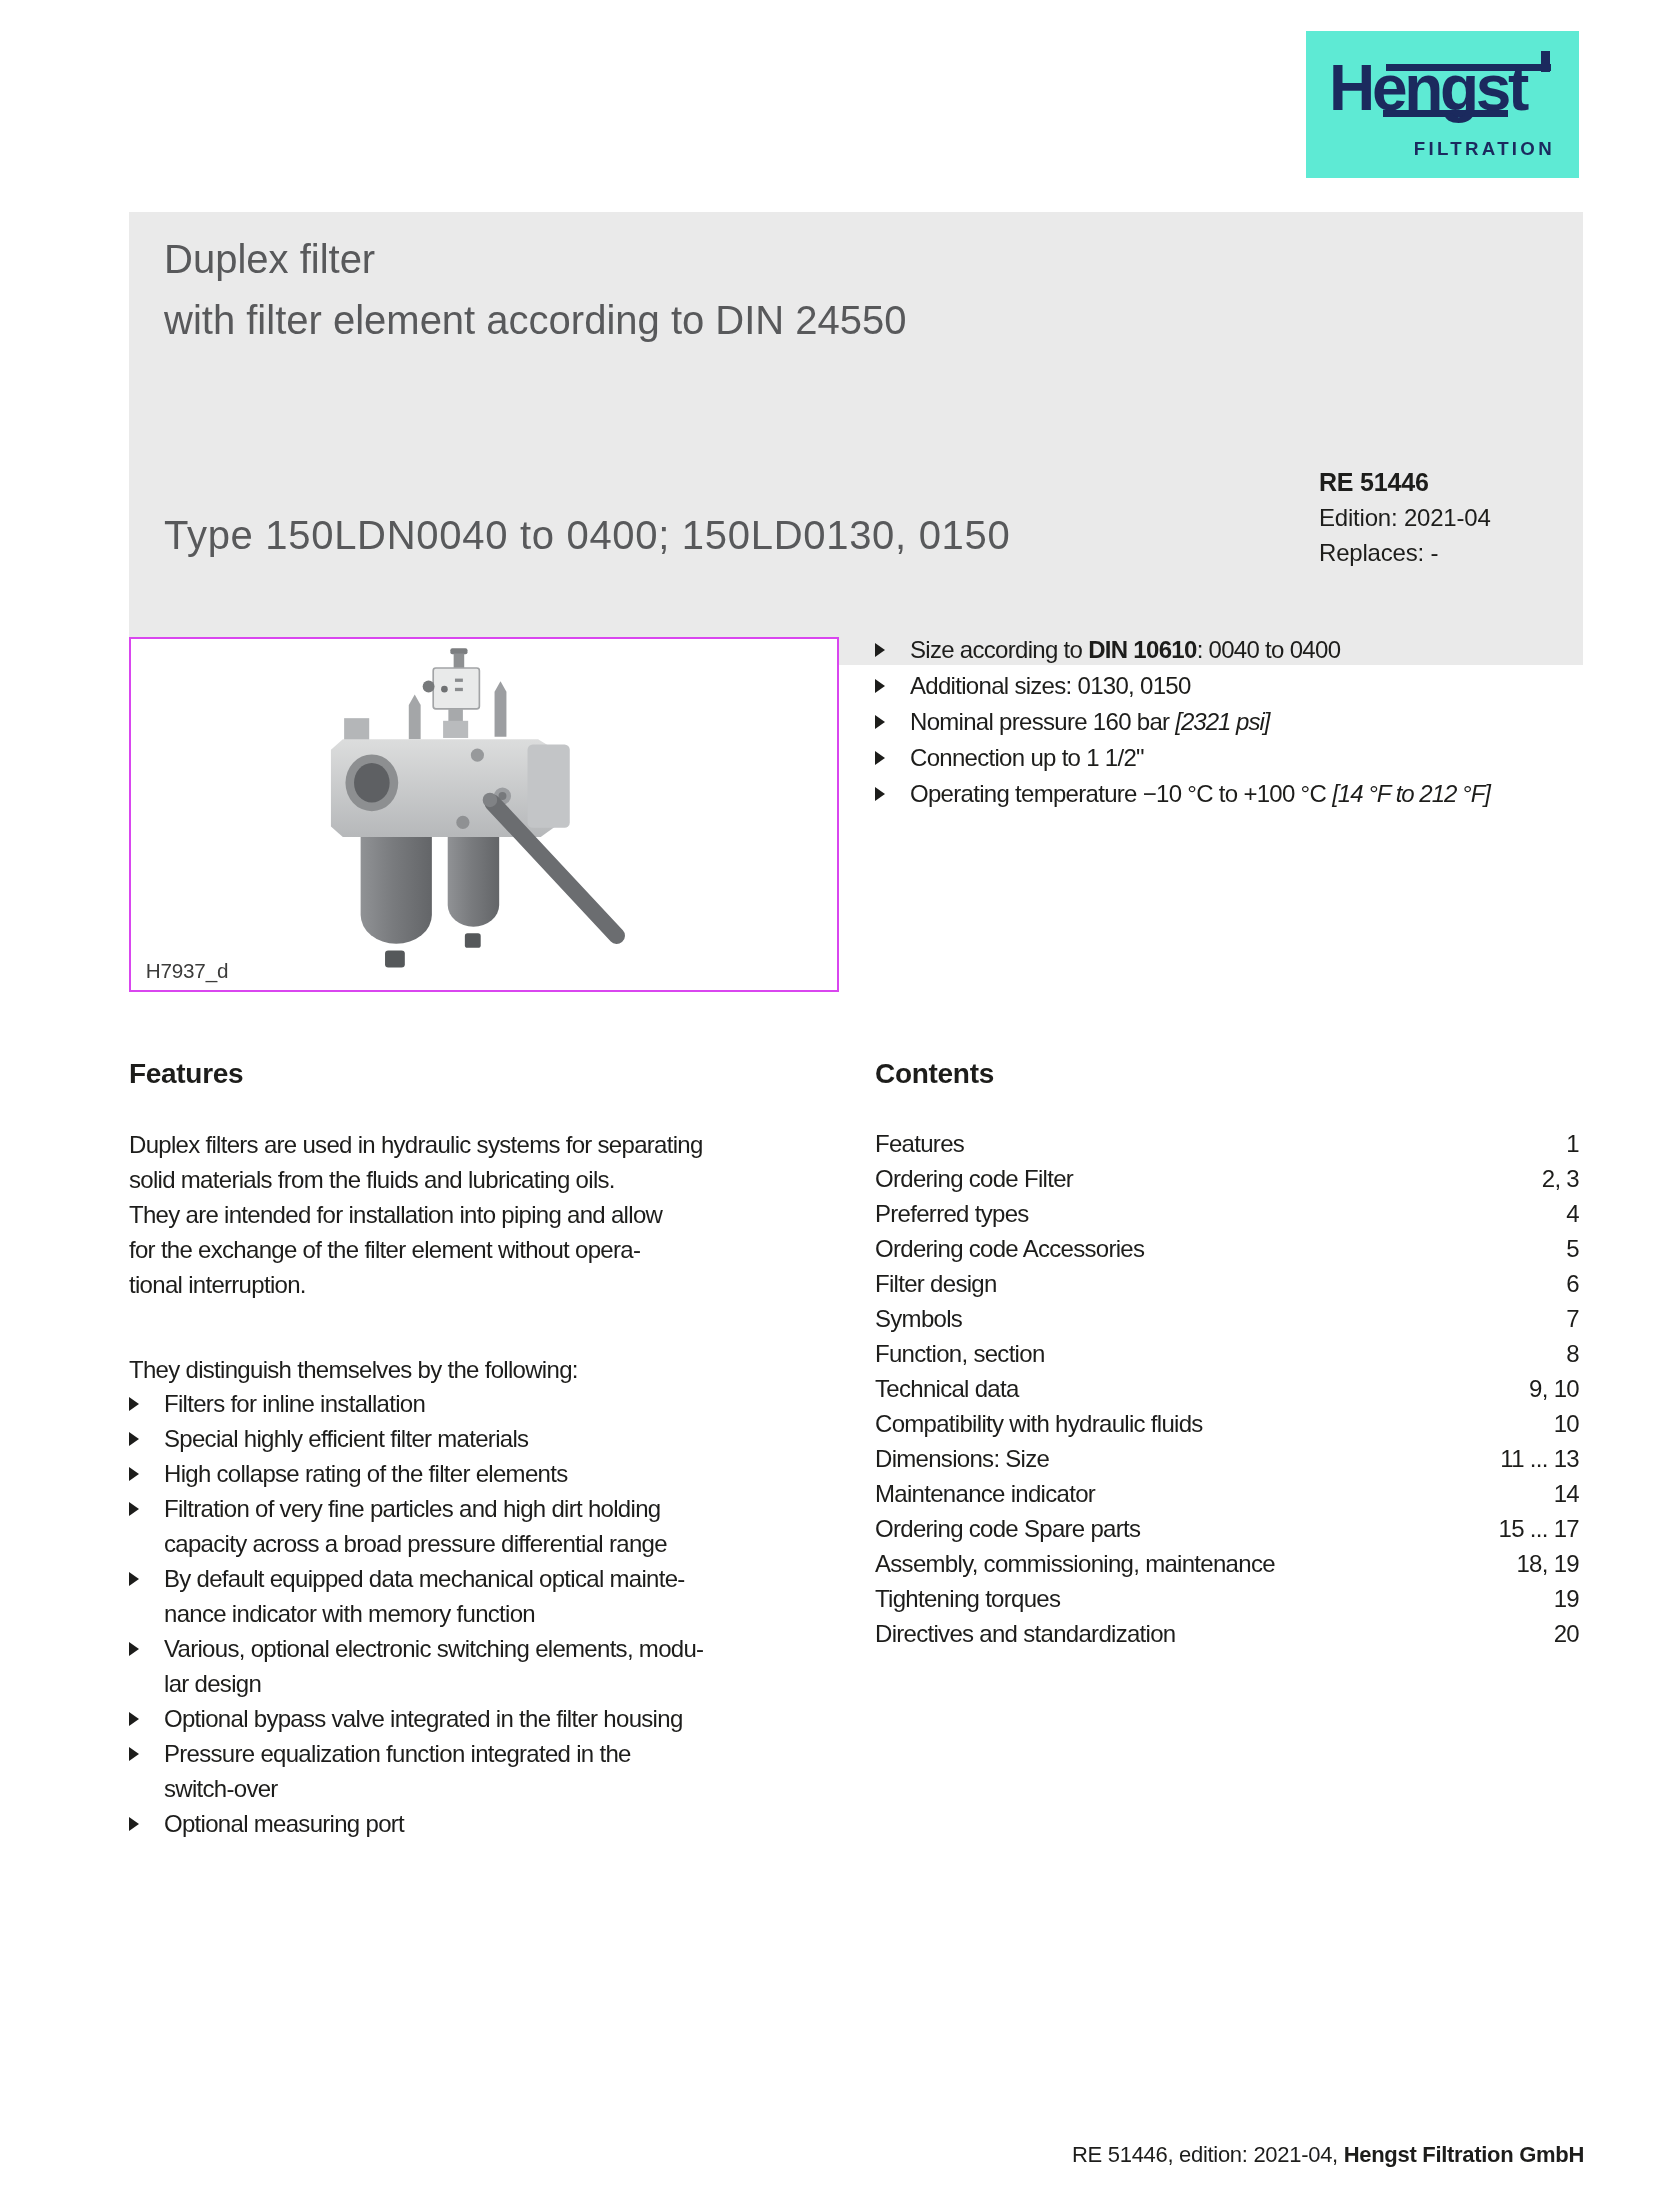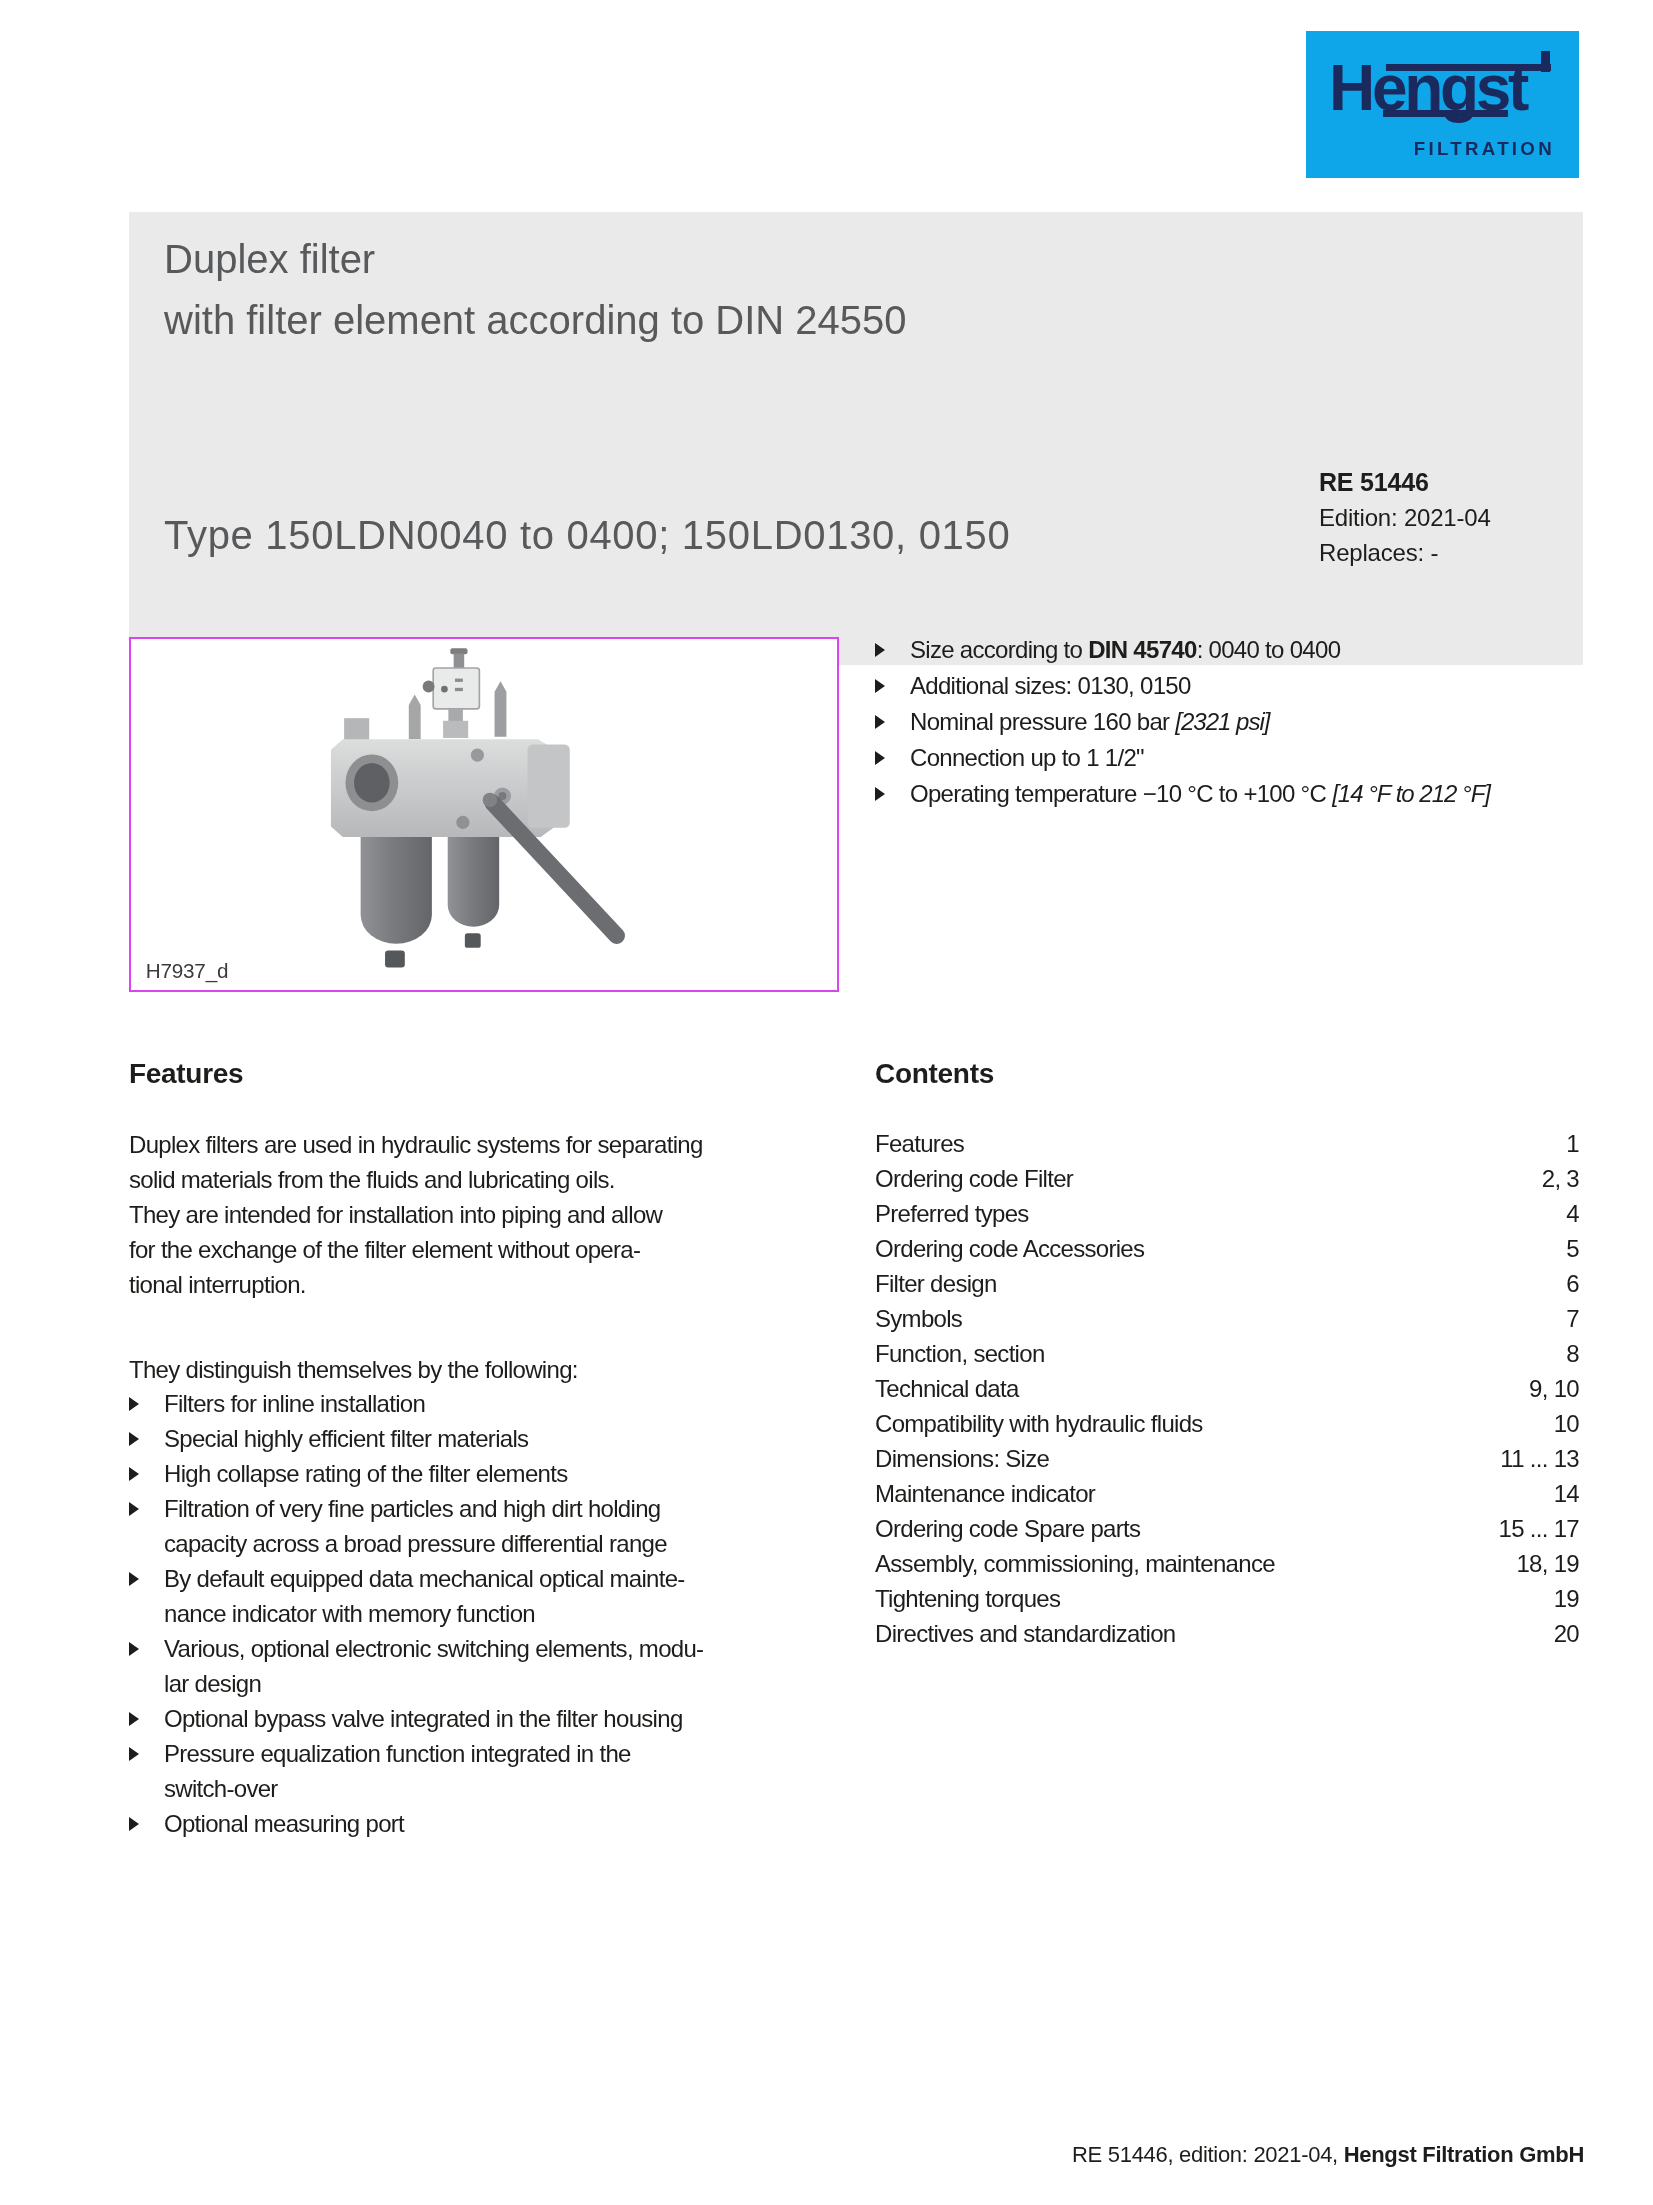--- a/index.html
+++ b/index.html
@@ -1,20 +1,20 @@
 <!DOCTYPE html>
 <html style="font-size:10.7px"><head>
 <meta charset="utf-8">
 <style>
   html,body{margin:0;padding:0;background:#ffffff;}
   .page{position:relative;width:1654px;height:2205px;background:#ffffff;overflow:hidden;
         font-family:"Liberation Sans",sans-serif;color:#1d1d1b;}
 
   
-  .logo{position:absolute;left:1306px;top:31px;width:273px;height:147px;background:#0ea5e9;}
+  .logo{position:absolute;left:1306px;top:31px;width:273px;height:147px;background:#5eead4;}
   .logo-brand{position:absolute;left:23px;top:25px;font-size:64px;line-height:1;font-weight:bold;
               letter-spacing:-3.3px;color:#1B2A5E;}
   .logo-bar-top{position:absolute;left:80px;top:33px;width:165px;height:7.3px;background:#1B2A5E;}
   .logo-bar-tee{position:absolute;left:235px;top:20px;width:8.7px;height:20.7px;background:#1B2A5E;}
   .logo-bar-bottom{position:absolute;left:77px;top:79px;width:125px;height:7.3px;background:#1B2A5E;}
   .logo-tagline{position:absolute;right:24px;top:107px;font-size:18.7px;font-weight:bold;
                 letter-spacing:3.3px;color:#1B2A5E;}
 
   
   .band{position:absolute;left:129px;top:212px;width:1454px;height:453px;background:#EAEAEA;}
@@ -155,21 +155,21 @@
         <rect x="536" y="230" width="300" height="25" rx="12" fill="#6b6d70"></rect>
       </g>
       <circle cx="541" cy="244" r="11" fill="#808285"></circle>
     </svg>
     <div class="figure-caption">H7937_d</div>
   </div>
 
   <div class="specs">
     <div class="spec-row">
         <span class="tri"></span>
-        <span><span>Size according to </span><span class="b">DIN 45740</span><span>: 0040 to 0400</span><span class="i"></span></span>
+        <span><span>Size according to </span><span class="b">DIN 10610</span><span>: 0040 to 0400</span><span class="i"></span></span>
       </div>
     <div class="spec-row">
         <span class="tri"></span>
         <span><span>Additional sizes: 0130, 0150</span><span class="b"></span><span></span><span class="i"></span></span>
       </div>
     <div class="spec-row">
         <span class="tri"></span>
         <span><span>Nominal pressure 160 bar </span><span class="b"></span><span></span><span class="i">[2321 psi]</span></span>
       </div>
     <div class="spec-row">

